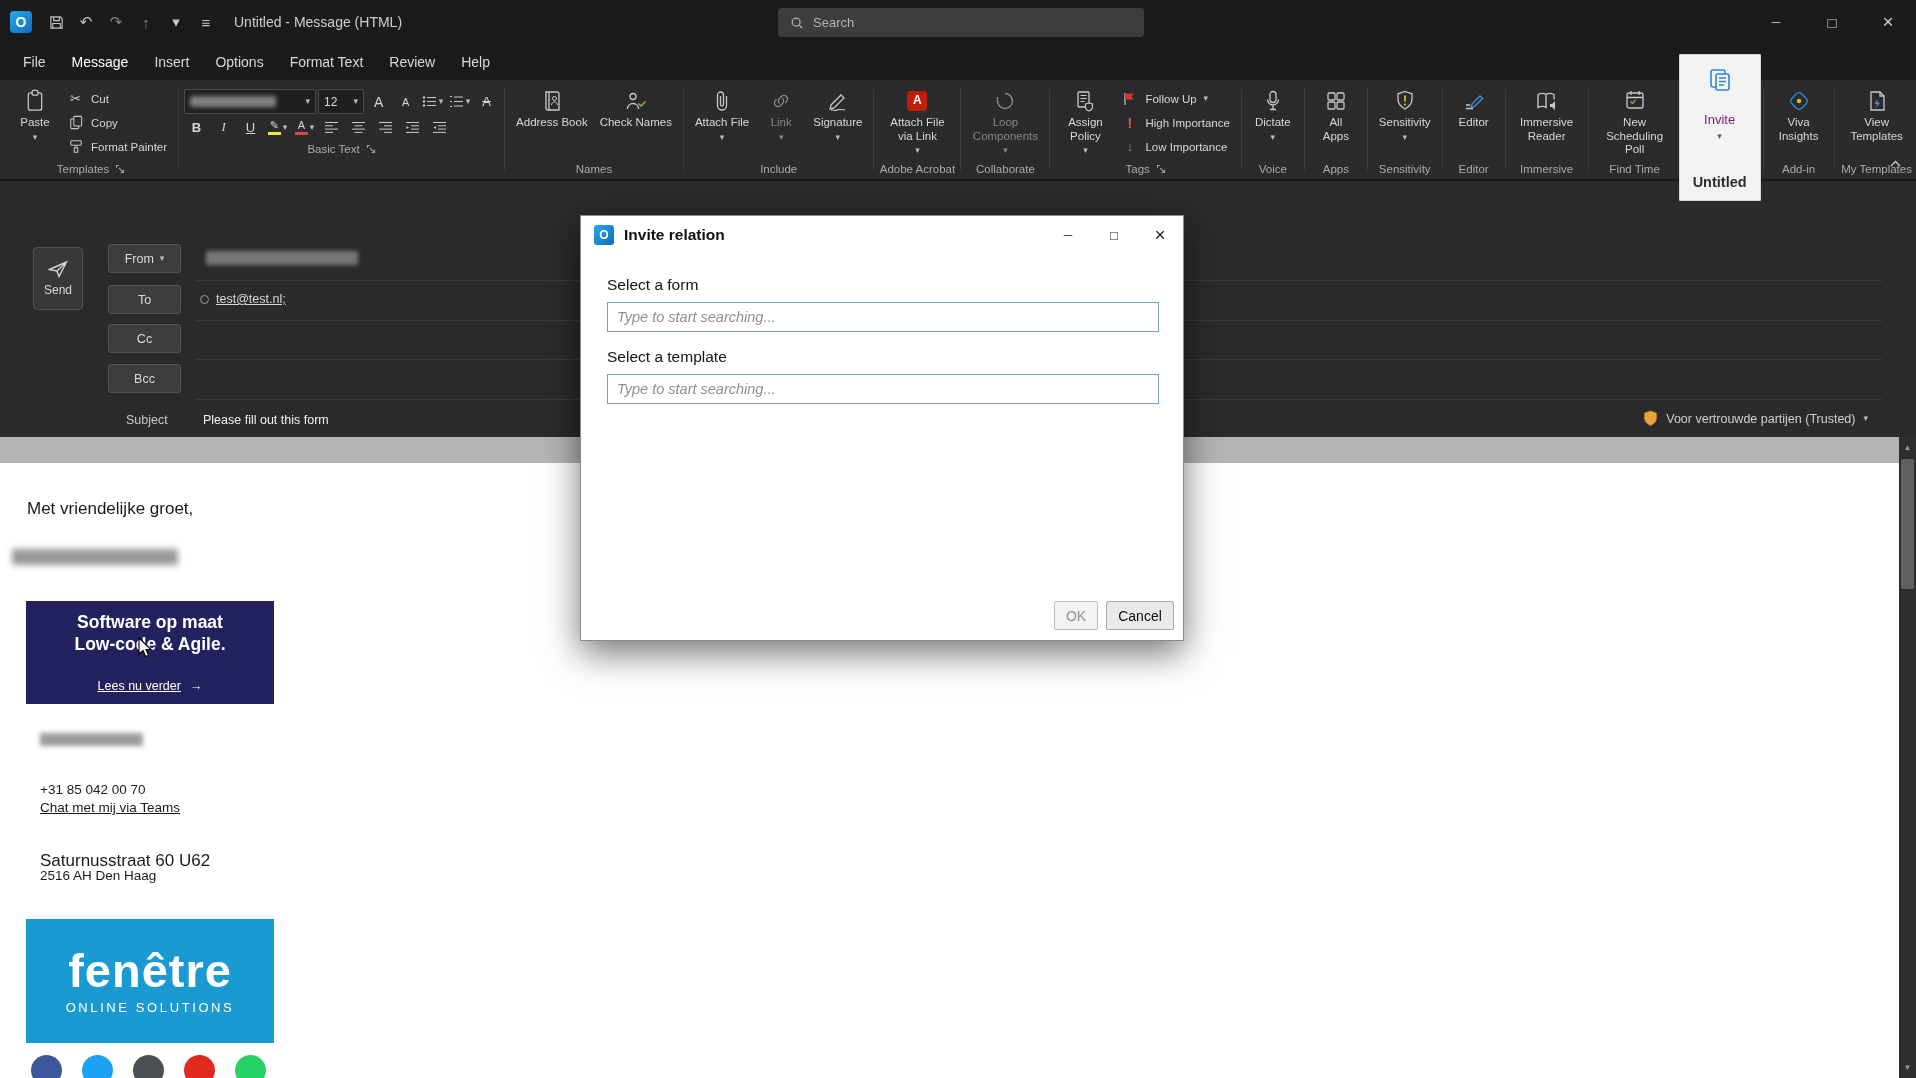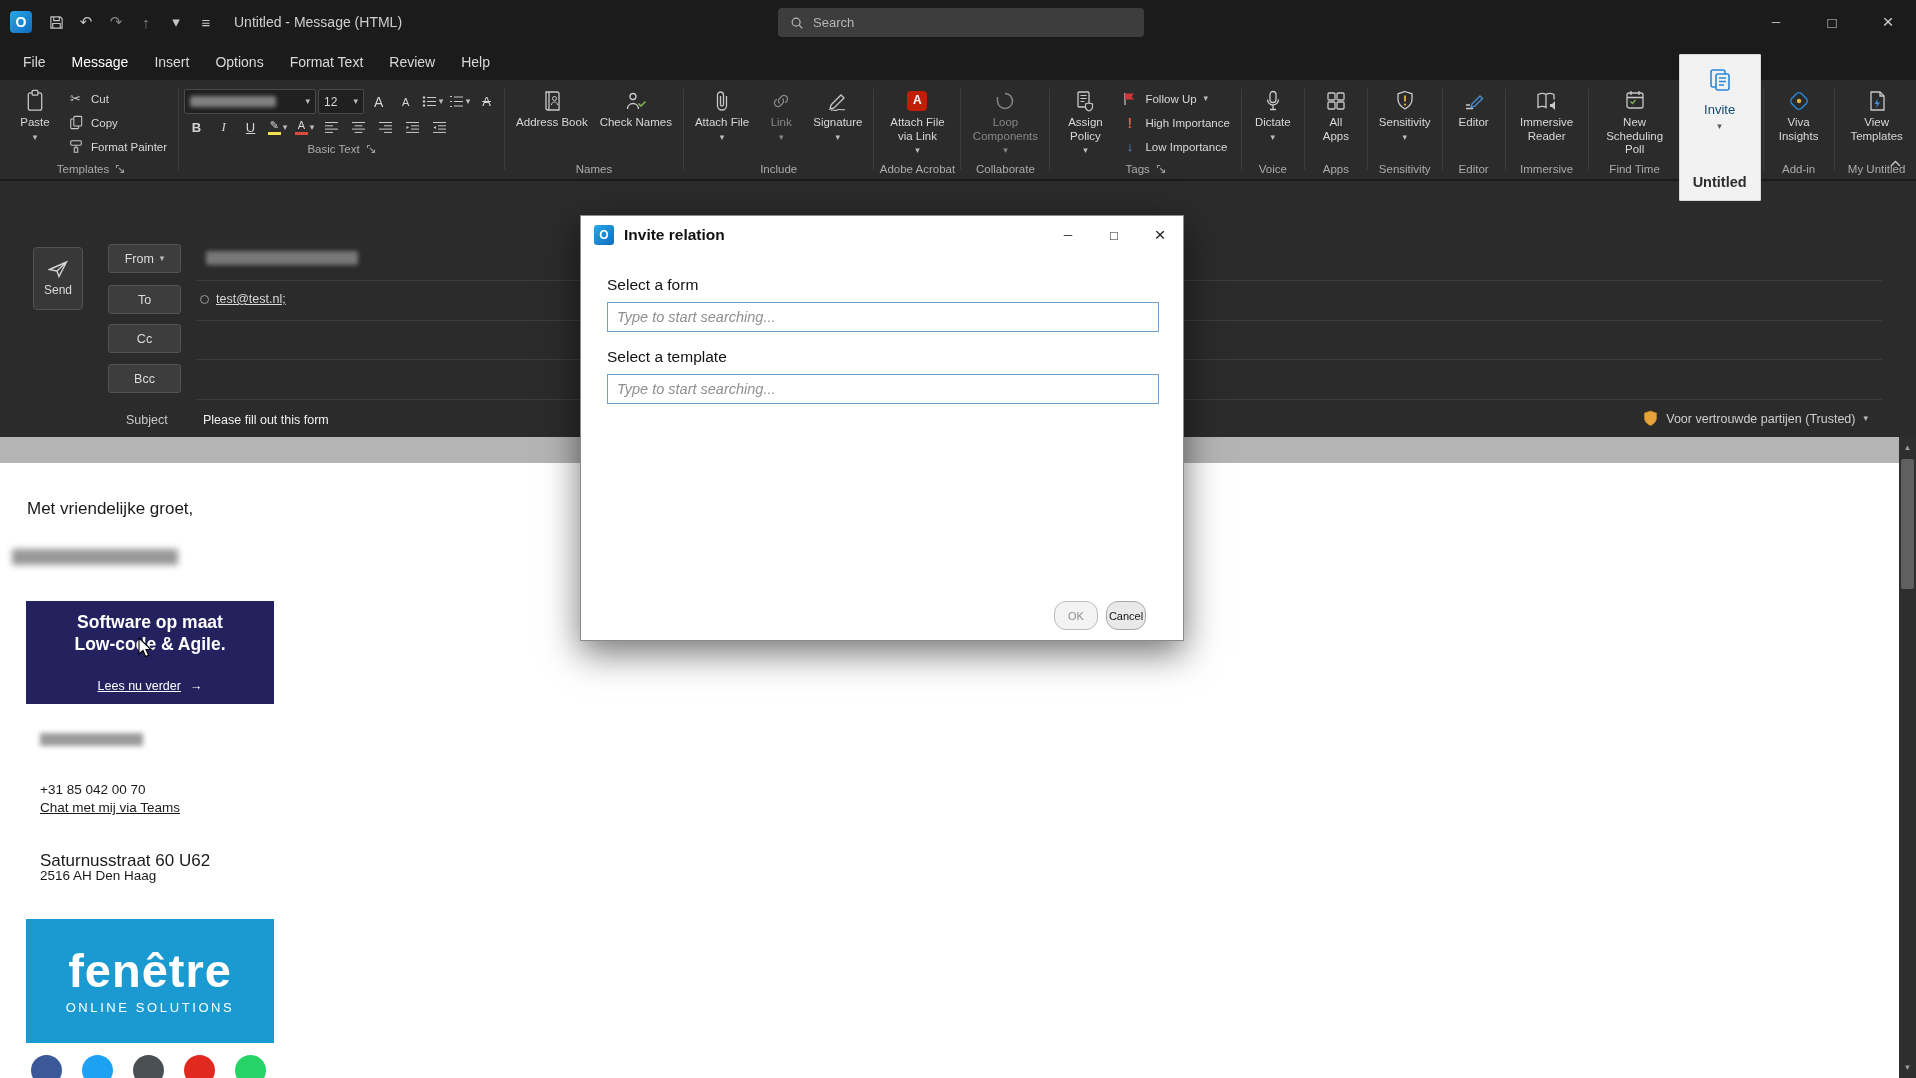--- a/index.html
+++ b/index.html
@@ -79,21 +79,21 @@
   .colorstack .bar { width:13px; height:3px; margin-top:1px; }
 
   .acroicon { width:20px; height:20px; background:#c11e07; border-radius:4px; color:#fff;
     font-weight:bold; font-size:12px; display:flex; align-items:center; justify-content:center; }
   .acroicon::after { content:"A"; }
 
   
   .rgroup.pop { margin-left:auto; margin-top:-26px; height:147px; width:82px; background:#f2f2f2;
     border:1px solid #d8d8d8; z-index:60; display:flex; flex-direction:column; align-items:center;
     padding-top:12px; border-radius:1px; }
-  .rgroup.pop .plabel { color:#0c4a6e; font-size:13px; margin-top:5px; }
+  .rgroup.pop .plabel { color:#701a75; font-size:13px; margin-top:15px; }
   .rgroup.pop .pchev { color:#5a5a5a; font-size:9px; margin-top:4px; }
   .rgroup.pop .pgroup { margin-top:auto; margin-bottom:9px; color:#2d2d2d; font-weight:bold; font-size:14.5px; }
 
   .collapse-ribbon { position:absolute; right:14px; bottom:7px; }
 
   
   .compose { position:absolute; top:181px; left:0; right:0; height:256px; background:#2b2b2b; }
   .sendbtn { position:absolute; left:33px; top:66px; width:50px; height:63px; background:#383838;
     border:1px solid #525252; border-radius:4px; display:flex; flex-direction:column; align-items:center;
     justify-content:center; gap:5px; color:#d9d9d9; font-size:12px; }
@@ -146,23 +146,23 @@
   .dappicon { width:20px; height:20px; border-radius:3px; background:linear-gradient(135deg,#28a8ea,#0f6cbd);
     color:#fff; font-weight:bold; font-size:12px; display:flex; align-items:center; justify-content:center; }
   .dtitletext { font-size:15.5px; color:#111; font-weight:bold; }
   .dctrl { margin-left:auto; display:flex; height:38px; }
   .dwbtn { width:46px; display:flex; align-items:center; justify-content:center; font-size:13px; color:#222; }
   .dlabel { position:absolute; left:26px; font-weight:normal; font-size:15.5px; color:#111; }
   .dinput { position:absolute; left:26px; width:552px; height:30px; border:1px solid #70a0cc;
     font-size:14.5px; padding:0 9px; color:#222; background:#fff; font-family:"Liberation Sans",sans-serif; }
   .dinput::placeholder { font-style:italic; color:#8f8f8f; }
   .dbtn2 { position:absolute; top:385px; height:29px; background:#e9e9e9; border:1px solid #a9a9a9;
-    border-radius:12px; font-size:11px; display:flex; align-items:center; justify-content:center; }
+    border-radius:2px; font-size:14px; display:flex; align-items:center; justify-content:center; }
   .dok { left:473px; width:44px; color:#8f8f8f; background:#f3f3f3; border-color:#bcbcbc; }
-  .dcancel { left:525px; width:40px; color:#111; }
+  .dcancel { left:525px; width:68px; color:#111; }
 </style>
 </head>
 <body>
 
 <div id="stage">
 
   <div class="titlebar">
     <div class="qat">
       <span class="appicon">O</span>
       <span class="qbtn">
@@ -633,21 +633,21 @@
             <svg width="18" height="22" viewBox="0 0 18 22">
                 <path d="M3 2h9l4 4v14H3z" fill="none" stroke="#c9c9c9" stroke-width="1.3"></path>
                 <path d="M12 2v4h4" fill="none" stroke="#c9c9c9" stroke-width="1.3"></path>
                 <path d="M9.5 9l-3 5h2.5l-1 4 4-5.5H9.5z" fill="#4a8fd4"></path>
               </svg>
           </span>
           <span style="max-width:62px;">View Templates</span>
         </div>
       </div>
       <div class="rlabel">
-          <span>My Untitled</span>
+          <span>My Templates</span>
         </div>
     </div>
 
     <span class="collapse-ribbon">
       <svg width="13" height="9" viewBox="0 0 13 9">
           <path d="M2 7l4.5-4.5L11 7" fill="none" stroke="#c9c9c9" stroke-width="1.4"></path>
         </svg>
     </span>
   </div>
 

